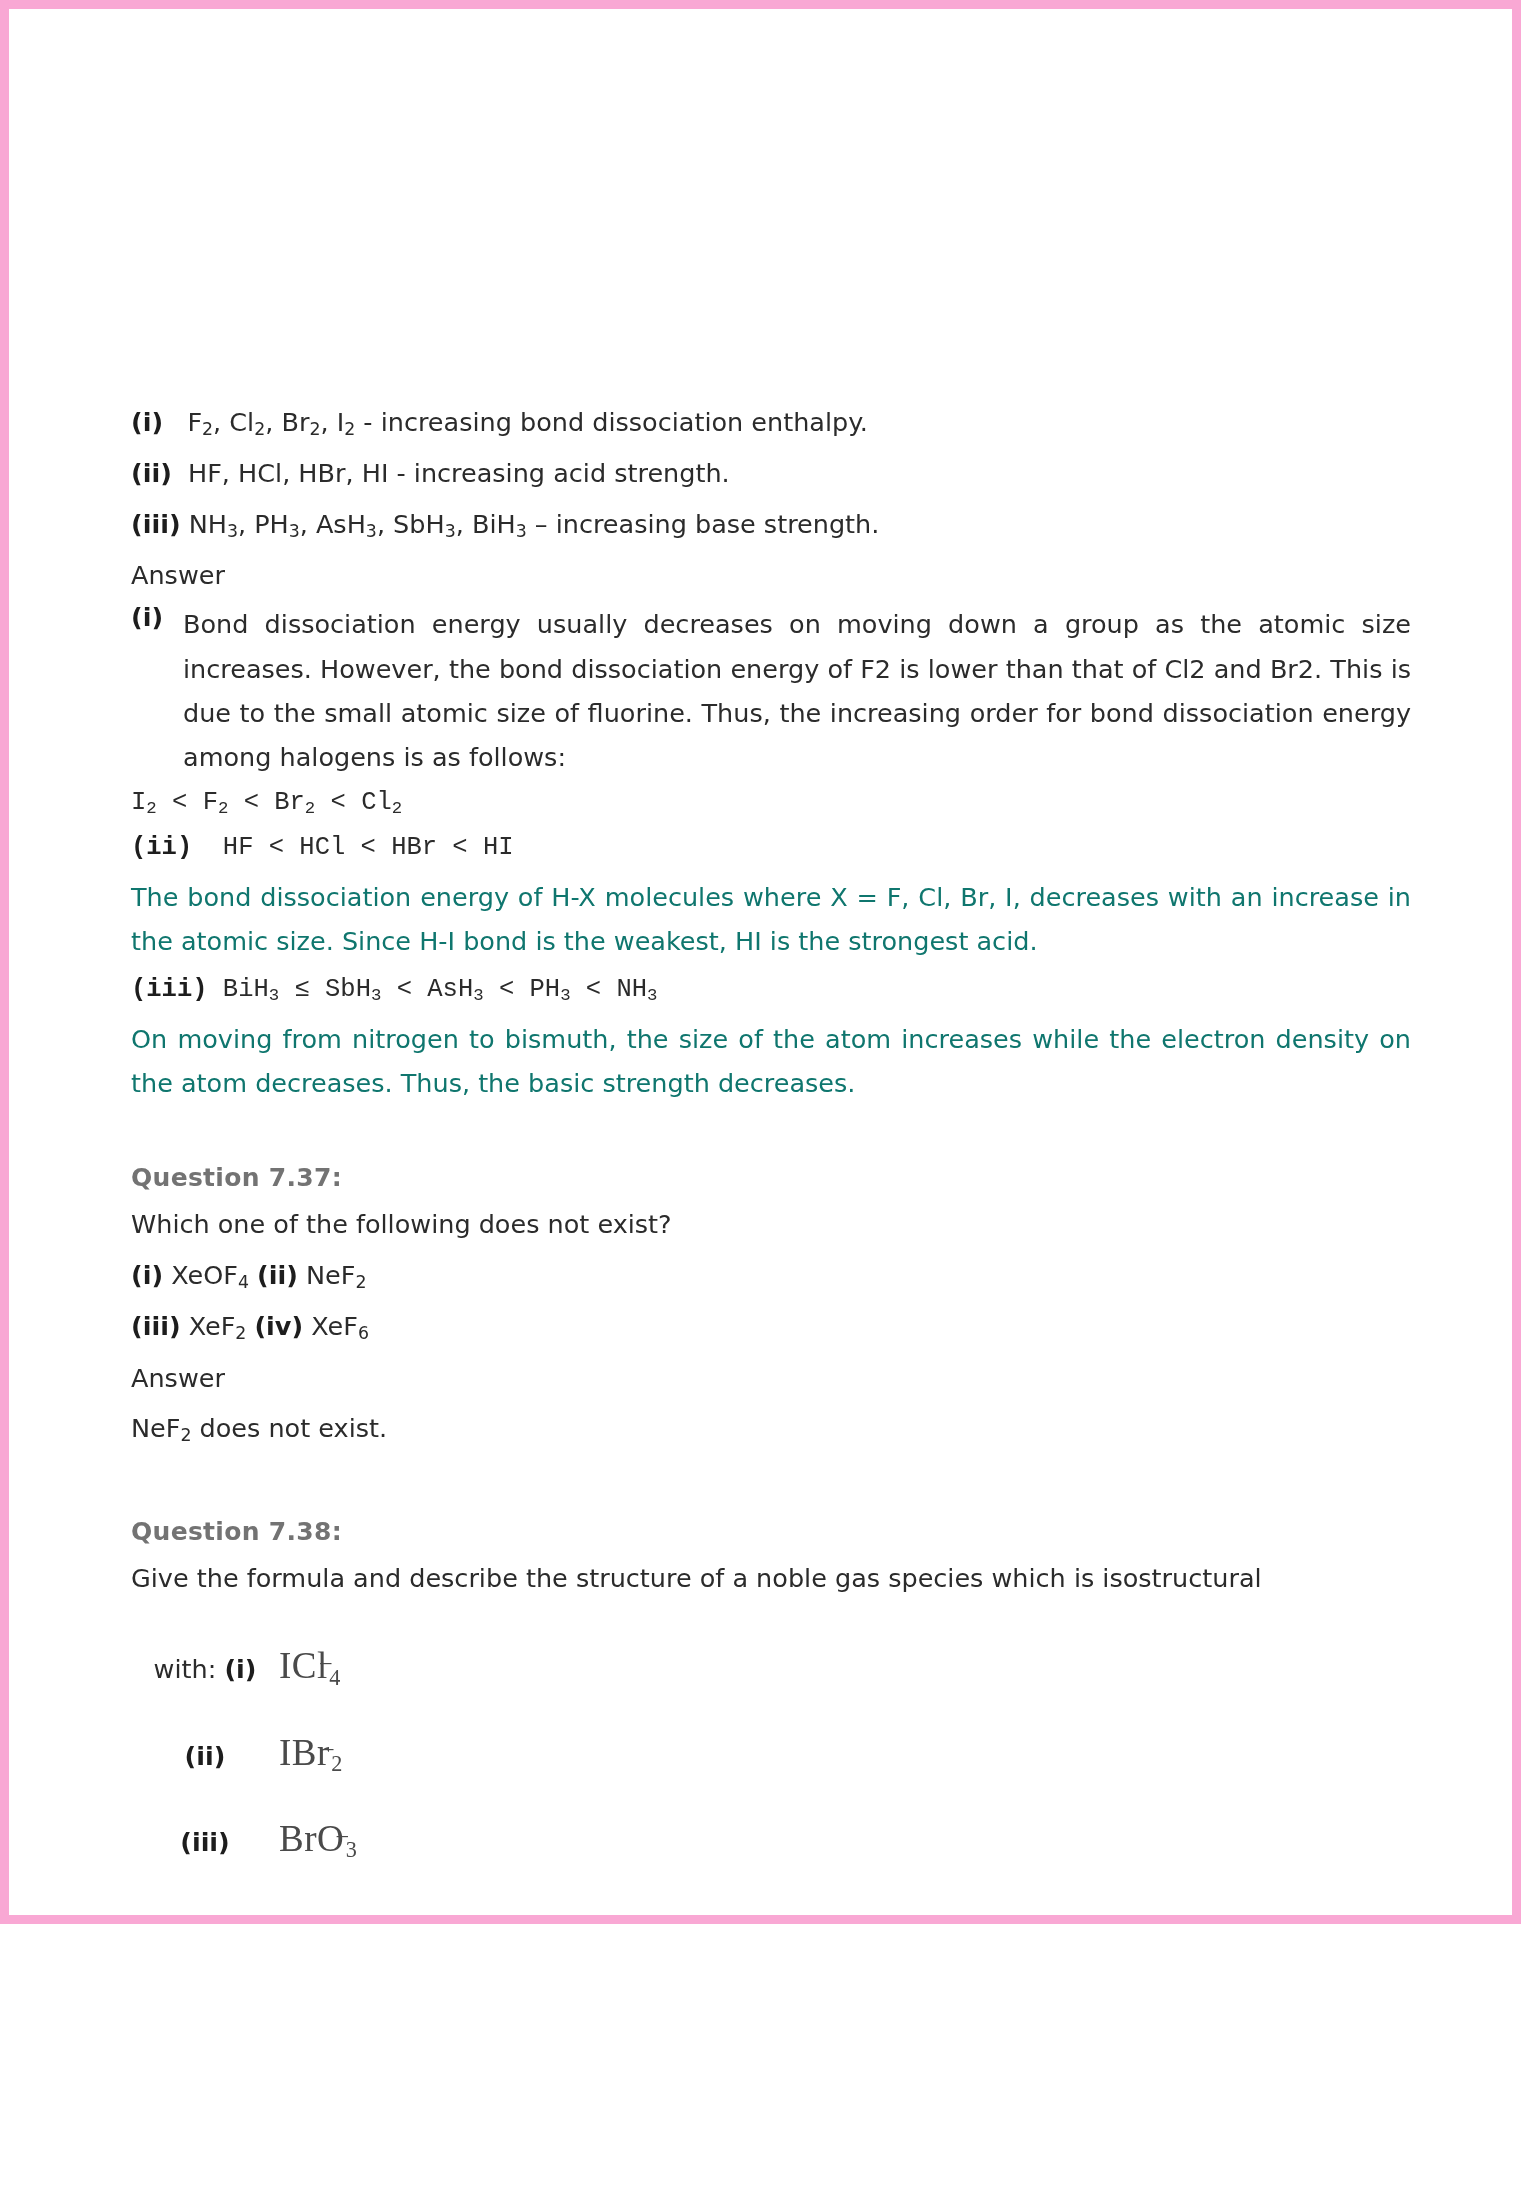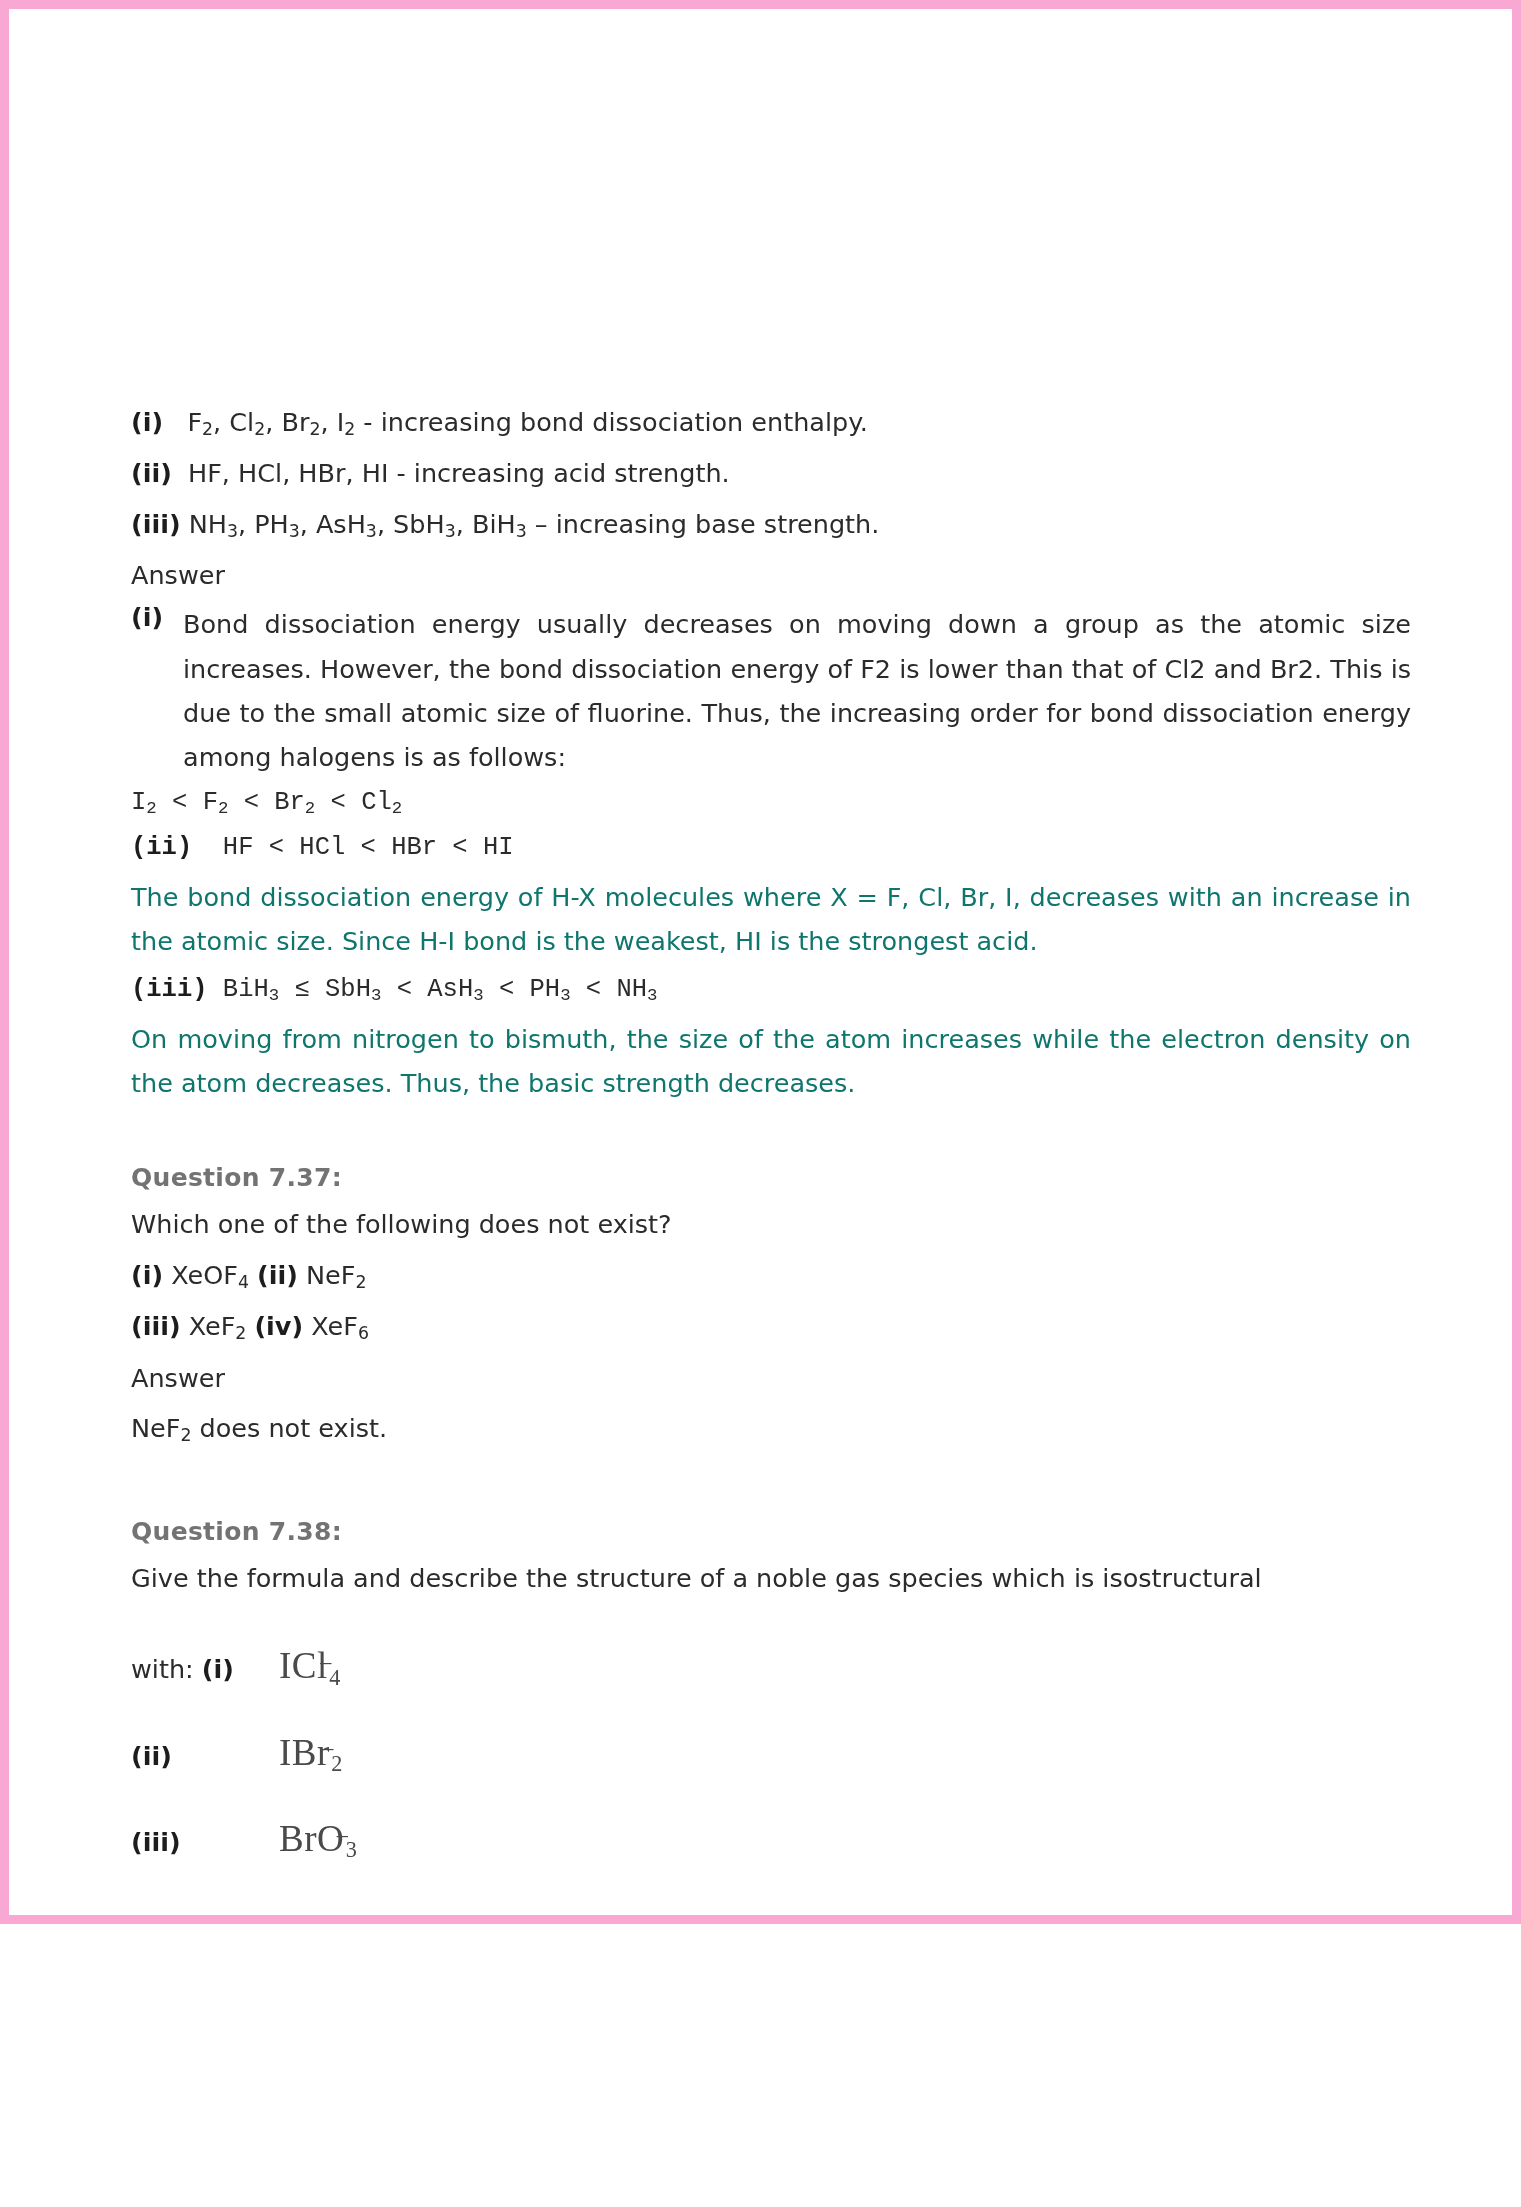--- a/index.html
+++ b/index.html
@@ -78,20 +78,21 @@
   .spacer-lg { height: 56px; }
   .spacer-md { height: 34px; }
 
   
   .formula-row {
     display: flex;
     align-items: baseline;
     margin: 0 0 40px 0;
     font-size: 25.5px;
     color: #2b2b2b;
+    text-align: center;
   }
   .formula-row .left {
     flex: 0 0 148px;
   }
   .formula {
     font-family: "Liberation Serif", "DejaVu Serif", serif;
     font-size: 37px;
     color: #4a4a4a;
     letter-spacing: .5px;
   }

